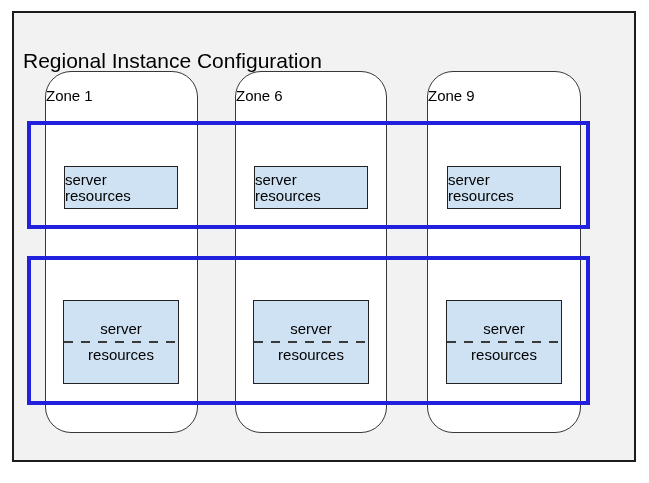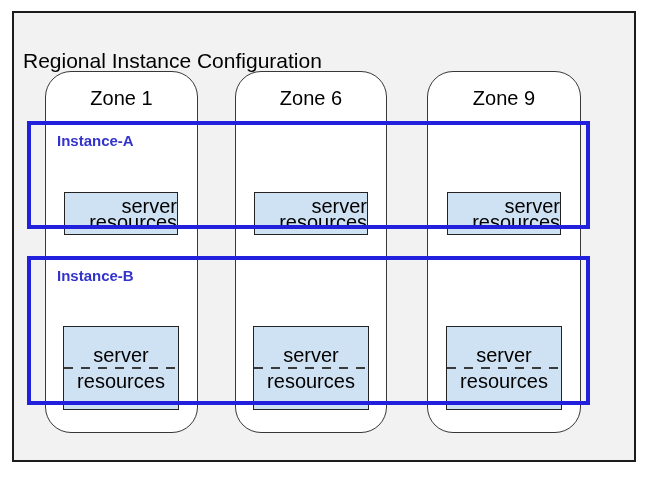--- a/index.html
+++ b/index.html
@@ -34,23 +34,22 @@
     background: #ffffff;
     border: 1px solid #383838;
     border-radius: 26px;
     box-sizing: border-box;
     z-index: 1;
   }
   .zone1 { left: 45px;  width: 153px; }
   .zone2 { left: 235px; width: 152px; }
   .zone3 { left: 427px; width: 154px; }
   .zone-label {
-    text-align: center;
     padding-top: 15px;
-    font-size: 20px;
+    font-size: 15px;
     color: #000000;
   }
   .instance {
     position: absolute;
     left: 27px; width: 563px;
     border: 4px solid #2020dd;
     box-sizing: border-box;
     background: transparent;
     z-index: 3;
     pointer-events: none;
@@ -67,25 +66,24 @@
     white-space: nowrap;
   }
   .label-a { top: 132px; }
   .label-b { top: 267px; }
   .srv {
     position: absolute;
     background: #cfe2f3;
     border: 1px solid #222222;
     box-sizing: border-box;
     z-index: 2;
-    font-size: 20px;
+    font-size: 15px;
     line-height: 16px;
-    text-align: right;
+    text-align: left;
     color: #000000;
-    margin-top: 26px;
   }
   .srv-a {
     top: 166px; width: 114px; height: 43px;
     display: flex; flex-direction: column; justify-content: center;
   }
   .srv-a1 { left: 64px; }
   .srv-a2 { left: 254px; }
   .srv-a3 { left: 447px; }
   .srv-b {
     top: 300px; width: 116px; height: 84px;
@@ -148,16 +146,14 @@
   </div>
   <div class="srv srv-b srv-b3">
     <div class="half half-top">server</div>
     <div class="dash-divider"></div>
     <div class="half half-bottom">resources</div>
   </div>
 
   <div class="instance instance-a"></div>
   <div class="instance instance-b"></div>
 
-  <div class="instance-label label-a">Instance-A</div>
-  <div class="instance-label label-b">Instance-B</div>
 
 </div>
 
 </body></html>

